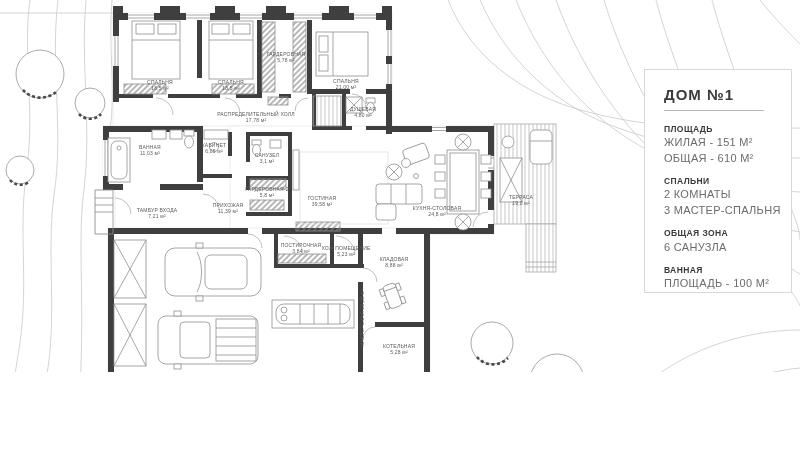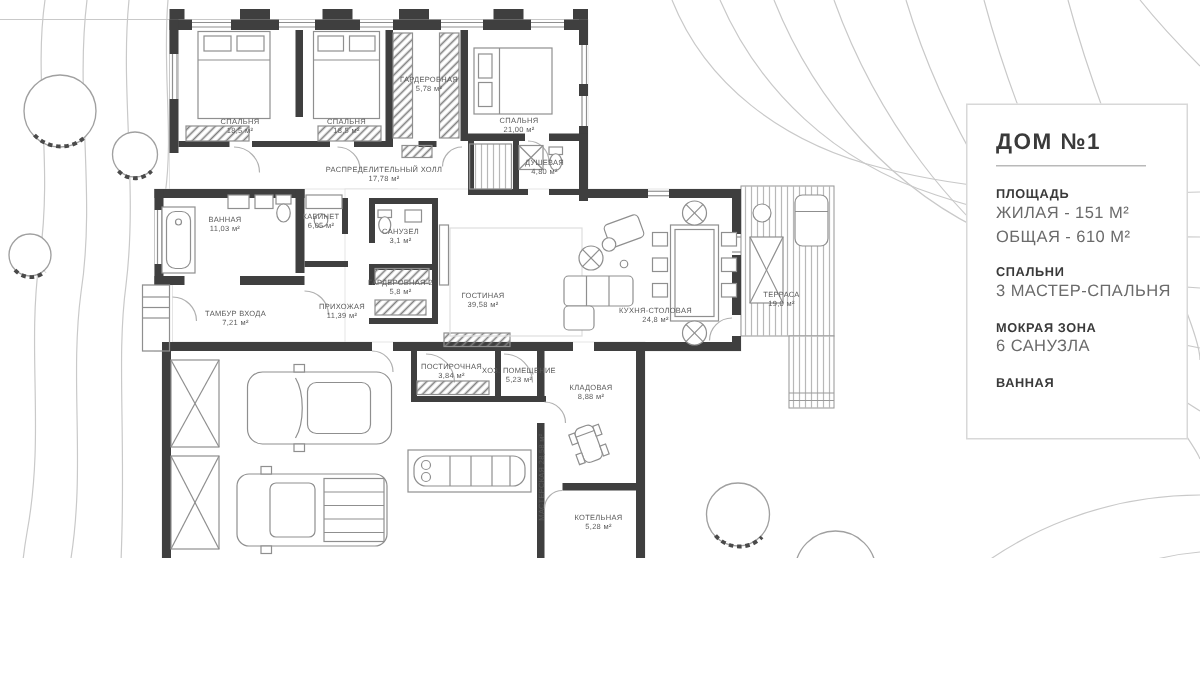--- a/index.html
+++ b/index.html
@@ -434,26 +434,28 @@
     <div class="card-rule"></div>
 
     <div class="card-section">
       <div class="card-heading">ПЛОЩАДЬ</div>
       <div class="card-line">ЖИЛАЯ - 151 М²</div>
       <div class="card-line">ОБЩАЯ - 610 М²</div>
     </div>
 
     <div class="card-section">
       <div class="card-heading">СПАЛЬНИ</div>
+      <div class="card-line">2 КОМНАТЫ</div>
       <div class="card-line">3 МАСТЕР-СПАЛЬНЯ</div>
     </div>
 
     <div class="card-section">
-      <div class="card-heading">МОКРАЯ ЗОНА</div>
+      <div class="card-heading">ОБЩАЯ ЗОНА</div>
       <div class="card-line">6 САНУЗЛА</div>
     </div>
 
     <div class="card-section">
       <div class="card-heading">ВАННАЯ</div>
+      <div class="card-line">ПЛОЩАДЬ - 100 М²</div>
     </div>
   </div>
 
 </div>
 
 </body></html>

